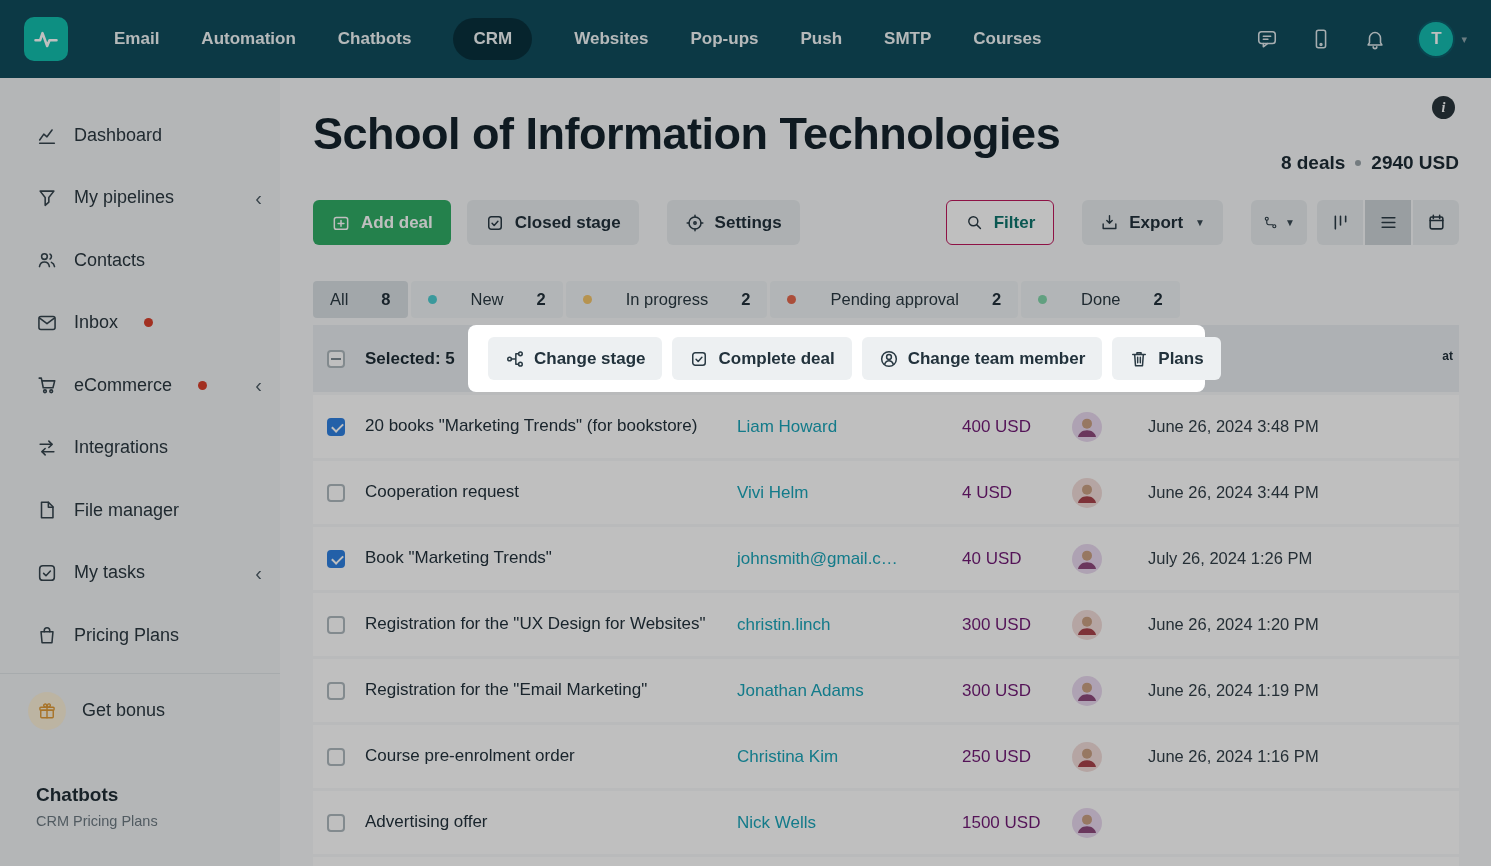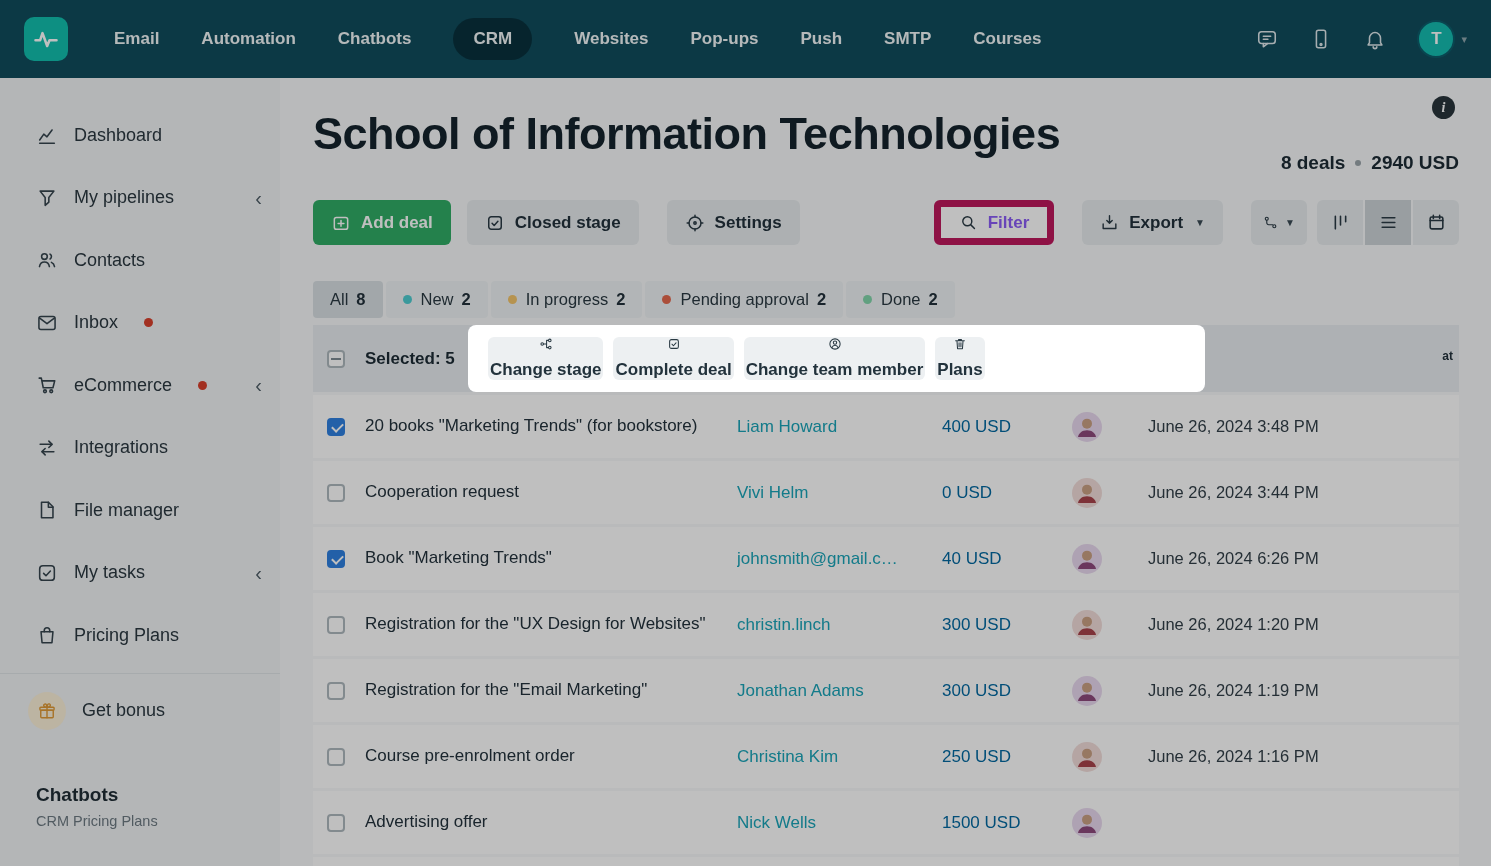--- a/index.html
+++ b/index.html
@@ -51,71 +51,71 @@
   .dot-sep { width:6px; height:6px; border-radius:50%; background:#9aa4aa; margin:0 10px; display:inline-block; }
 
   .actions-row { position:absolute; top:122px; left:33px; right:32px; height:45px; display:flex; align-items:center; }
   .btn { height:45px; border:none; border-radius:6px; display:flex; align-items:center; gap:10px;
          padding:0 18px; font-family:inherit; font-size:17px; font-weight:700; cursor:pointer; white-space:nowrap; }
   .btn svg { fill:none; stroke-width:1.8; stroke-linecap:round; stroke-linejoin:round; }
   .btn-green { background:#31ad66; color:#fff; }
   .btn-green svg { stroke:#fff; }
   .btn-gray { background:#e7ebee; color:#22313b; }
   .btn-gray svg { stroke:#2a3a44; }
-  .btn-white { background:#fff; color:#8b5cf6; border:7px solid #be185d; }
+  .btn-white { background:#fff; color:#0f766e; border:1px solid #be185d; }
   .btn-white svg { stroke:#2a3a44; }
   .mr16 { margin-right:16px; } .mr28 { margin-right:28px; }
   .right-cluster { margin-left:auto; display:flex; align-items:center; }
   .caret-sm { font-size:10px; color:#3a4a54; margin-left:2px; }
   .icon-btn { width:56px; padding:0 12px; justify-content:center; gap:5px; }
   .view-group { display:flex; gap:2px; margin-left:10px; }
   .view-btn { width:46px; height:45px; background:#e7ebee; display:flex; align-items:center;
               justify-content:center; cursor:pointer; }
   .view-btn:first-child { border-radius:6px 0 0 6px; }
   .view-btn:last-child { border-radius:0 6px 6px 0; }
   .view-btn.active { background:#cdd3d7; }
   .view-btn svg { stroke:#2a3a44; fill:none; stroke-width:2; stroke-linecap:round; }
 
   
   .tabs { position:absolute; top:203px; left:33px; display:flex; gap:3px; }
   .tab { height:37px; background:#eef2f4; border-radius:4px; display:flex; align-items:center;
-         padding:0 17px; font-size:16.5px; color:#2a3942; cursor:pointer; white-space:nowrap; }
+         padding:0 17px; font-size:16.5px; color:#2a3942; cursor:pointer; white-space:nowrap;gap:25px; }
   .tab.active { background:#d9dfe3; }
   .tab b { margin-left:8px; color:#22313b; }
   .tdot { width:9px; height:9px; border-radius:50%; margin-right:9px; background:#ccc; }
 
   
   .table { position:absolute; top:247px; left:33px; width:1146px; }
   .thead { position:relative; height:67px; background:#e9edf0; display:flex; align-items:center; padding:0 14px; }
   .sel-label { font-size:17px; font-weight:700; color:#1c2b35; margin-left:20px; }
   .col-frag { position:absolute; right:6px; top:24px; font-size:12px; font-weight:700; color:#23323c; }
   .trow { display:grid; grid-template-columns:38px 372px 205px 130px 76px auto; align-items:center;
           background:#fff; min-height:63px; margin-top:3px; padding:0 14px; cursor:pointer; }
   .cell.name { font-size:17px; color:#23323c; line-height:1.35; padding-right:28px; }
   .cell.contact { font-size:17px; color:#1aa4b8; text-decoration:none; cursor:pointer; overflow:hidden;
                   white-space:nowrap; text-overflow:ellipsis; padding-right:12px; }
-  .cell.amount { font-size:17px; color:#0369a1; }
+  .cell.amount { font-size:17px; color:#701a75;margin-left:20px; }
   .cell.avatar svg { display:block; }
   .cell.date { font-size:16.5px; color:#323f48; }
   .partial-row { height:14px; background:#fff; margin-top:3px; }
 
   .cb { width:18px; height:18px; border:2px solid #aeb8be; border-radius:4px; background:#fff;
         display:inline-block; cursor:pointer; }
   .cb.checked { background:#2f80e0; border-color:#2f80e0; }
   .cb.checked::after { content:""; display:block; width:5px; height:9px; border:solid #fff;
                        border-width:0 2px 2px 0; transform:rotate(45deg); margin:1px 0 0 5px; }
   .cb.indet::after { content:""; display:block; width:10px; height:2px; background:#7f8d95; margin:6px auto 0; }
 
   
   .dim { position:absolute; inset:0; background:rgba(0,0,0,0.25); z-index:50; pointer-events:none; }
   .spotlight { position:absolute; left:468px; top:325px; width:737px; height:67px; background:#fff;
                border-radius:8px; z-index:60; display:flex; align-items:center; gap:10px; padding:0 20px; }
   .sp-btn { height:43px; background:#edf0f2; border:none; border-radius:6px; display:flex; align-items:center;
-            gap:9px; padding:0 2px; font-family:inherit; font-size:17px; font-weight:600; color:#22323c;
-            cursor:pointer; white-space:nowrap;flex-direction:column; }
+            gap:9px; padding:0 17px; font-family:inherit; font-size:17px; font-weight:600; color:#22323c;
+            cursor:pointer; white-space:nowrap; }
   .sp-btn svg { fill:none; stroke:#2a3a44; stroke-width:1.8; stroke-linecap:round; stroke-linejoin:round; }
 </style>
 </head>
 <body>
 
 <header class="topnav">
   <div class="logo">
     <svg width="28" height="28" viewBox="0 0 24 24">
       <path d="M3 13h4l2-6 4 11 2-5h6" stroke="#fff" stroke-width="2.2" fill="none" stroke-linecap="round" stroke-linejoin="round"></path>
     </svg>
@@ -372,21 +372,21 @@
             <circle cx="12" cy="9.3" r="4" fill="#caa083"></circle>
             <path d="M12 14.6c-4 0-6.6 2.3-7.2 5.4h14.4c-.6-3.1-3.2-5.4-7.2-5.4z" fill="#8e4a7c"></path>
           </svg>
         </span>
       <span class="cell date">June 26, 2024 3:48 PM</span>
     </div>
     <div class="trow">
       <span class="cb"></span>
       <span class="cell name">Cooperation request</span>
       <a class="cell contact">Vivi Helm</a>
-      <span class="cell amount">0 USD</span>
+      <span class="cell amount">4 USD</span>
       <span class="cell avatar">
           <svg width="30" height="30" viewBox="0 0 24 24">
             <circle cx="12" cy="12" r="12" fill="#f2ddda"></circle>
             <circle cx="12" cy="9.3" r="4" fill="#caa083"></circle>
             <path d="M12 14.6c-4 0-6.6 2.3-7.2 5.4h14.4c-.6-3.1-3.2-5.4-7.2-5.4z" fill="#a8434b"></path>
           </svg>
         </span>
       <span class="cell date">June 26, 2024 3:44 PM</span>
     </div>
     <div class="trow">
@@ -394,21 +394,21 @@
       <span class="cell name">Book "Marketing Trends"</span>
       <a class="cell contact">johnsmith@gmail.c…</a>
       <span class="cell amount">40 USD</span>
       <span class="cell avatar">
           <svg width="30" height="30" viewBox="0 0 24 24">
             <circle cx="12" cy="12" r="12" fill="#e9d9ef"></circle>
             <circle cx="12" cy="9.3" r="4" fill="#caa083"></circle>
             <path d="M12 14.6c-4 0-6.6 2.3-7.2 5.4h14.4c-.6-3.1-3.2-5.4-7.2-5.4z" fill="#8e4a7c"></path>
           </svg>
         </span>
-      <span class="cell date">June 26, 2024 6:26 PM</span>
+      <span class="cell date">July 26, 2024 1:26 PM</span>
     </div>
     <div class="trow">
       <span class="cb"></span>
       <span class="cell name">Registration for the "UX Design for Websites"</span>
       <a class="cell contact">christin.linch</a>
       <span class="cell amount">300 USD</span>
       <span class="cell avatar">
           <svg width="30" height="30" viewBox="0 0 24 24">
             <circle cx="12" cy="12" r="12" fill="#f2ddda"></circle>
             <circle cx="12" cy="9.3" r="4" fill="#caa083"></circle>

